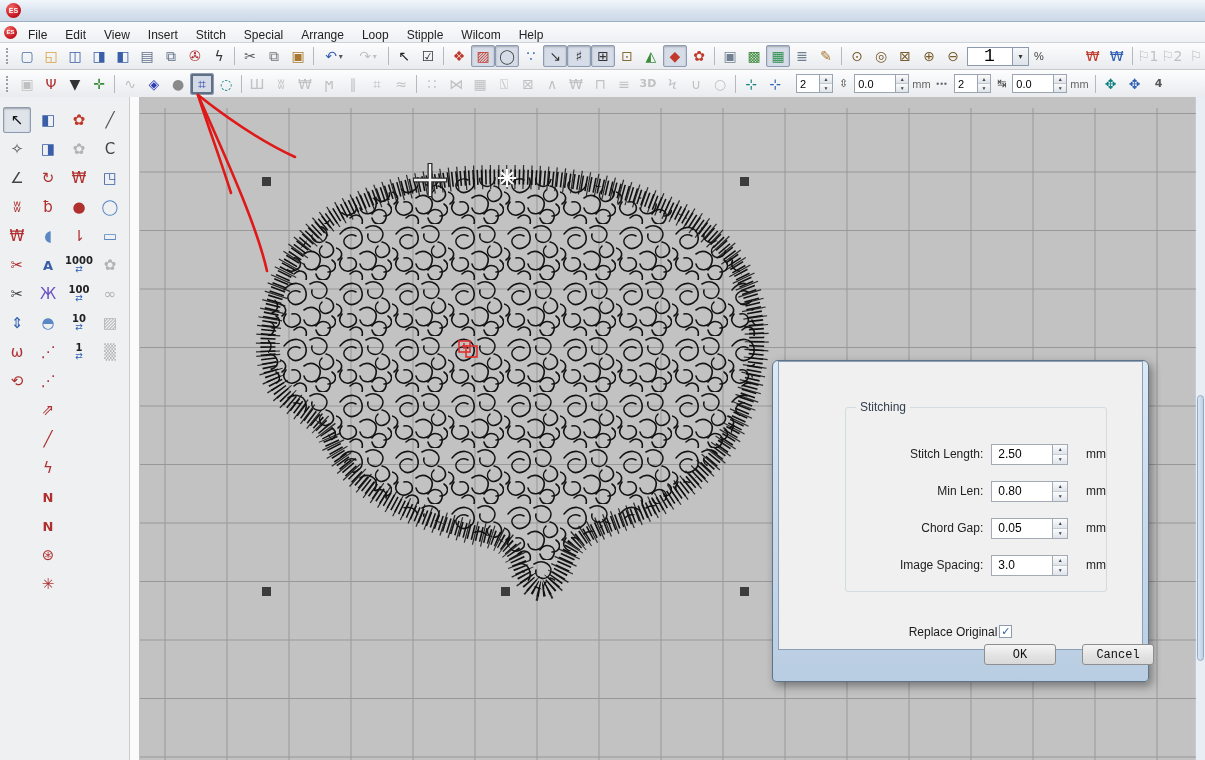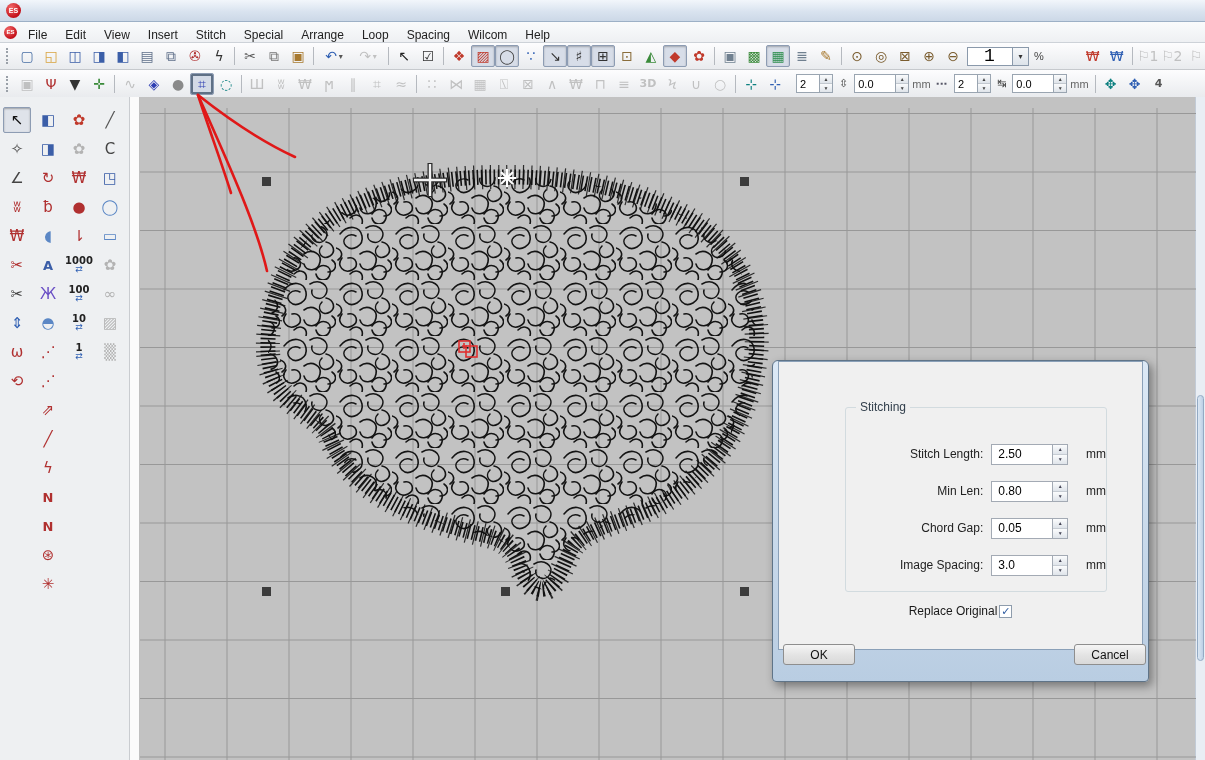--- a/index.html
+++ b/index.html
@@ -89,24 +89,24 @@
   .grouplabel { position:absolute; top:-8px; left:10px; background:#f0f0f0; padding:0 4px; color:#33404d; }
   .drow { position:absolute; left:0; width:100%; height:22px; display:flex; align-items:center; }
   .dlabel { width:168px; text-align:right; padding-right:8px; color:#222; }
   .dinput { width:62px; height:21px; border:1px solid #a3aab4; background:#fff; padding:0 6px;
     font-size:12px; font-family:inherit; }
   .dspin { display:inline-flex; flex-direction:column; width:17px; height:21px; border:1px solid #a3aab4; border-left:none; }
   .dspin span { flex:1; font-size:5px; display:flex; align-items:center; justify-content:center;
     background:linear-gradient(#fbfcfd,#dfe4ea); color:#445; border-bottom:1px solid #c6ccd3; }
   .dspin span:last-child { border-bottom:none; }
   .dunit { margin-left:18px; color:#222; }
-  .chkrow { position:absolute; top:242px; left:0; width:100%; display:flex; align-items:center; justify-content:center; gap:2px; }
+  .chkrow { position:absolute; top:263px; left:0; width:100%; display:flex; justify-content:center; gap:2px; }
   .chk { width:13px; height:13px; border:1px solid #8e9cac; background:#fff; display:flex; align-items:center;
     justify-content:center; font-size:11px; color:#2c5aa0; font-weight:bold; line-height:1; }
-  .btnrow { position:absolute; top:282px; left:4px; width:100%; display:flex; justify-content:space-between; gap:26px; }
+  .btnrow { position:absolute; top:282px; left:12px; width:100%; display:flex; justify-content:flex-end; gap:26px;font-family:Liberation Mono, monospace; }
   .wbtn { width:72px; height:21px; border:1px solid #8e8e8e; border-radius:3px;
     background:linear-gradient(#f5f5f5,#e3e3e3 55%,#d9d9d9); font-size:12px; font-family:inherit;
     color:#111; display:flex; align-items:center; justify-content:center; cursor:default; }
 </style>
 </head>
 <body>
 
 <div class="titlebar">
   <div class="eslogo">ES</div>
 </div>
@@ -115,21 +115,21 @@
   <div class="eslogo" style="width:13px;height:13px;font-size:6px;">ES</div>
   <div id="menu-host" style="display:flex;margin-top:6px;">
       <div class="mbtn">File</div>
       <div class="mbtn">Edit</div>
       <div class="mbtn">View</div>
       <div class="mbtn">Insert</div>
       <div class="mbtn">Stitch</div>
       <div class="mbtn">Special</div>
       <div class="mbtn">Arrange</div>
       <div class="mbtn">Loop</div>
-      <div class="mbtn">Spacing</div>
+      <div class="mbtn">Stipple</div>
       <div class="mbtn">Wilcom</div>
       <div class="mbtn">Help</div>
     </div>
 </div>
 
 <div class="tbar tbar1" id="tbar1">
   <div class="grip"></div>
 <div class="tbtn">
       <span class="g" style="color: rgb(74, 111, 165);">▢</span>
     </div>

